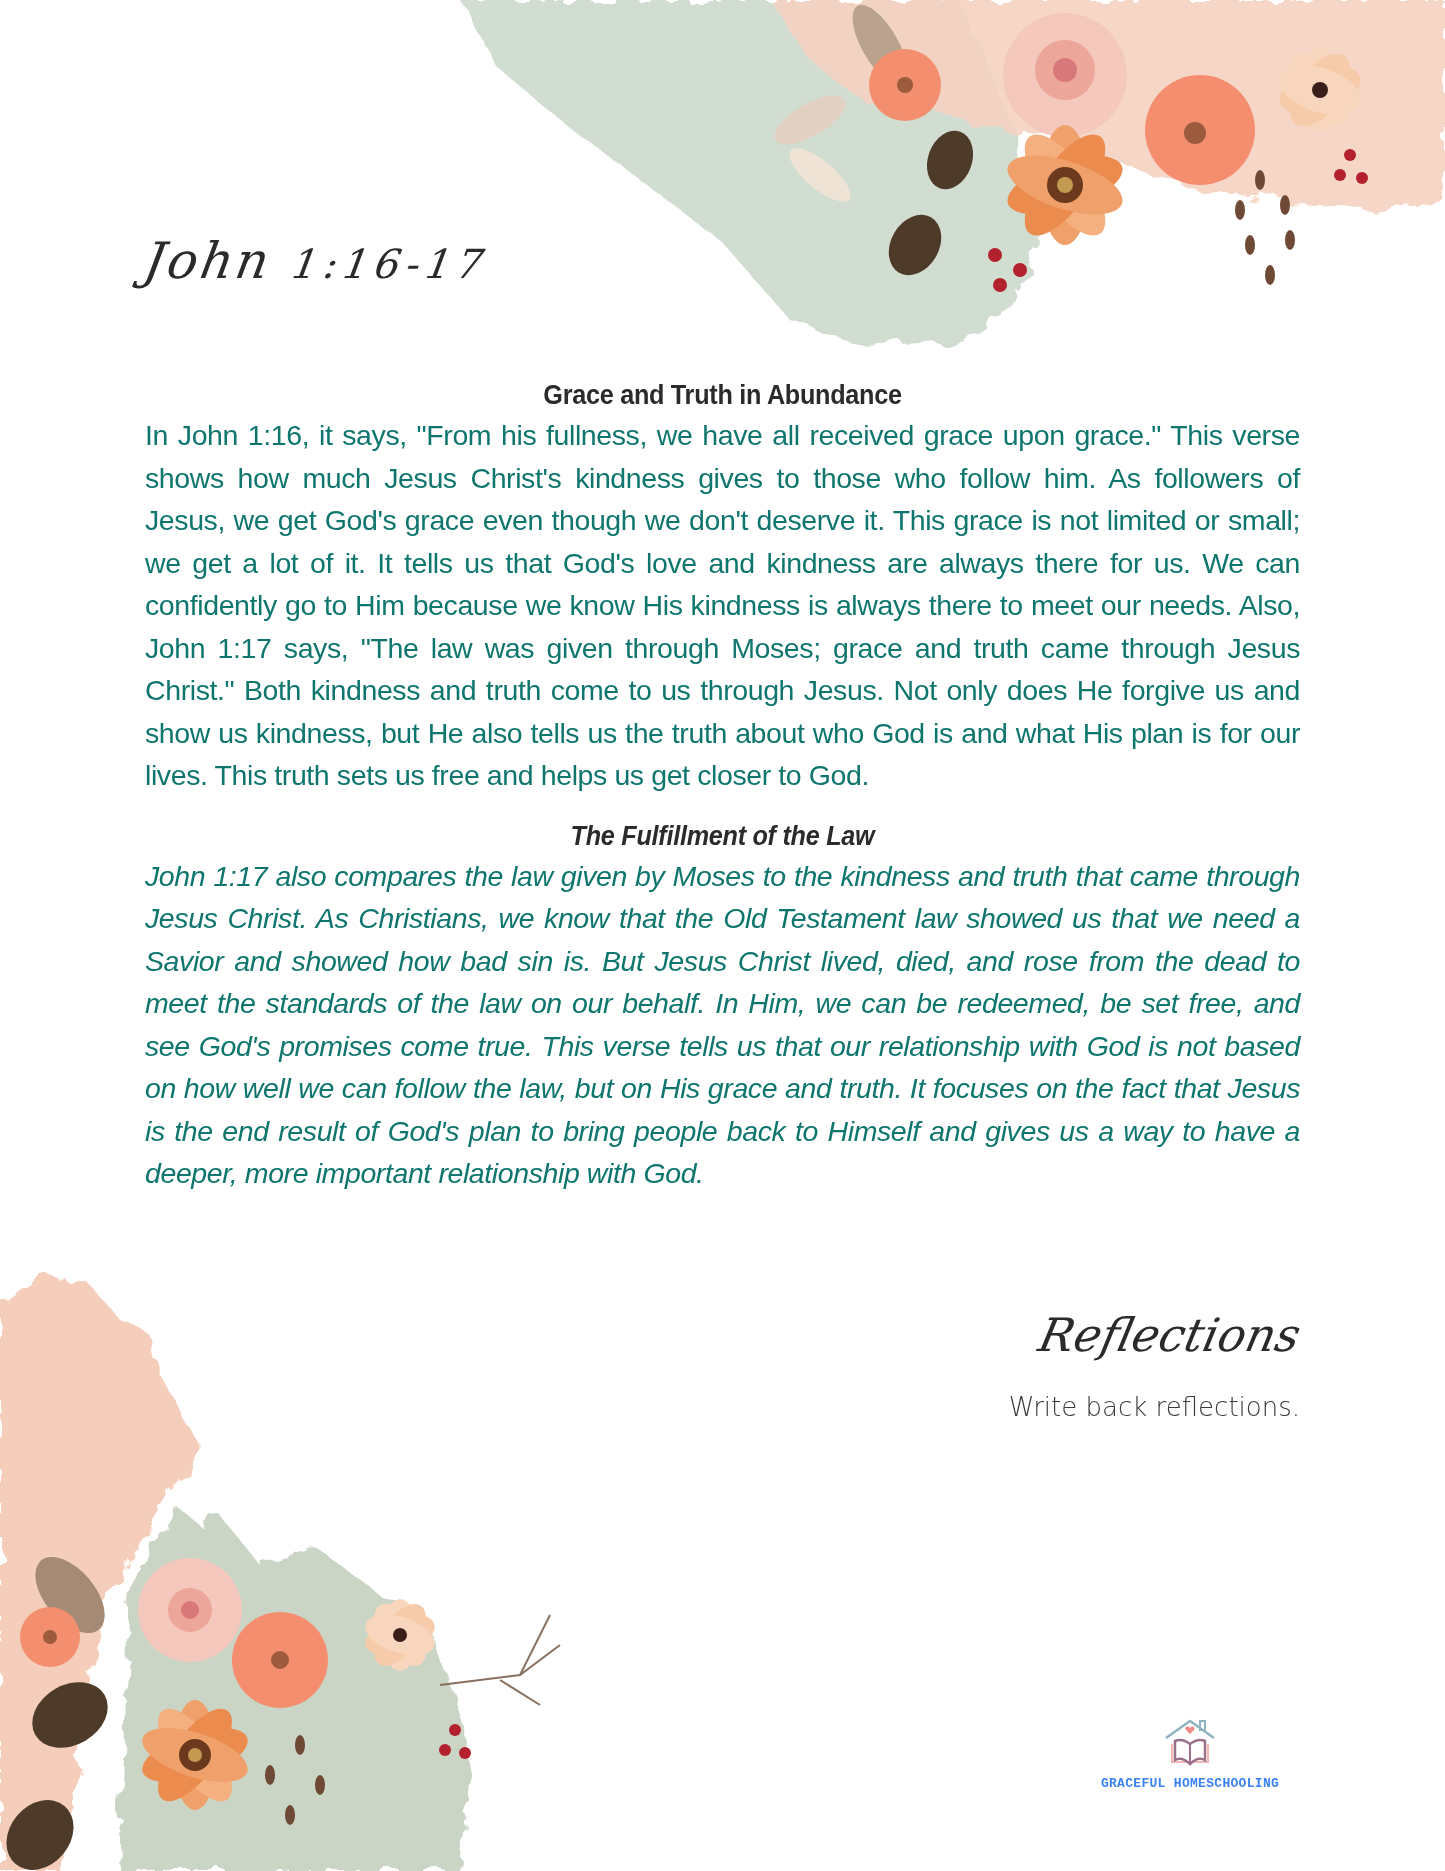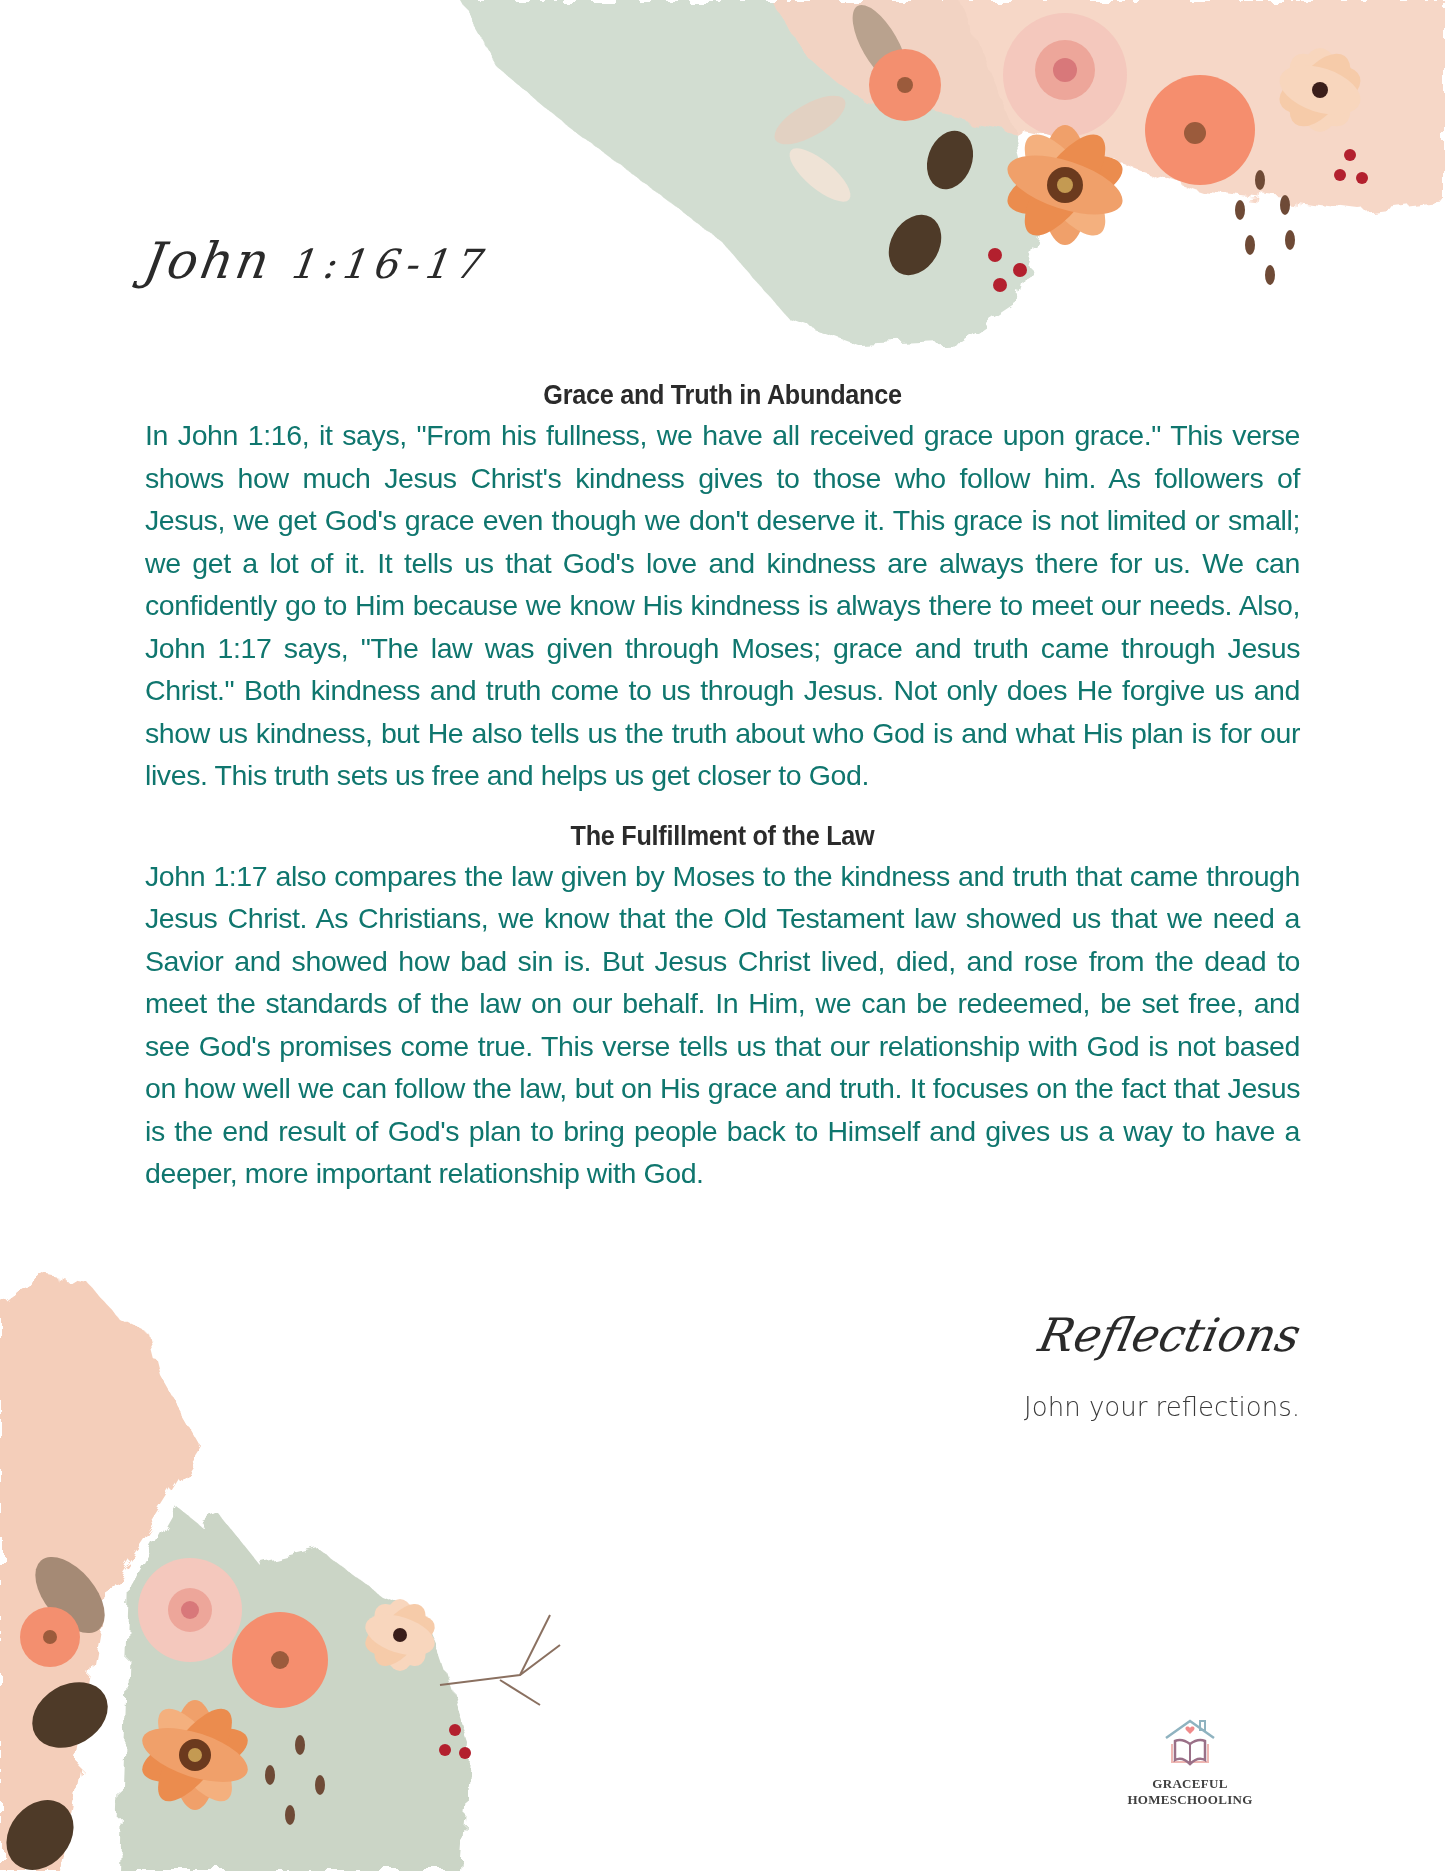--- a/index.html
+++ b/index.html
@@ -6,27 +6,27 @@
   body { width:1445px; height:1871px; position:relative; overflow:hidden; font-family:"Liberation Sans", sans-serif; color:#262626; }
 
   .deco { position:absolute; pointer-events:none; }
 
   .title-script { position:absolute; left:145px; top:232px; font-family:"DejaVu Serif", serif; font-style:italic; font-size:50px; letter-spacing:3px; color:#2a2a2a; transform:skewX(-10deg); font-weight:300; }
   .title-script .ref { font-size:40px; letter-spacing:6px; margin-left:22px; }
 
   .content { position:absolute; left:145px; top:378px; width:1155px; }
   .section-heading { text-align:center; font-family:"Liberation Sans", sans-serif; font-weight:700; font-size:28px; line-height:34px; color:#2b2b2b; letter-spacing:-0.3px; transform:scaleX(0.9); }
   .section-body { text-align:justify; text-align-last:left; font-family:"Liberation Sans", sans-serif; font-size:28.5px; line-height:42.5px; color:#0f766e; margin:2px 0 0 0; letter-spacing:-0.4px; }
-  .section + .section { margin-top:22px; }
+  .section + .section { margin-top:22px;font-style:italic; }
 
   .reflections-script { position:absolute; right:145px; top:1308px; font-family:"DejaVu Serif", serif; font-style:italic; font-size:46px; color:#2a2a2a; transform:skewX(-12deg); }
   .reflections-prompt { position:absolute; right:145px; top:1392px; font-family:"DejaVu Sans", sans-serif; font-size:26px; color:#3a3a3a; font-weight:300; }
 
   .logo { position:absolute; left:1090px; top:1718px; width:200px; text-align:center; }
-  .logo-text { font-family:Liberation Serif, serif; font-weight:700; font-size:13px; letter-spacing:0.3px; color:#404040; margin-top:2px; }
+  .logo-text { font-family:Liberation Mono, monospace; font-weight:700; font-size:13px; letter-spacing:0.3px; color:#3b82f6; margin-top:2px; }
 </style>
 </head>
 <body>
 
 <svg class="deco" style="left:440px;top:0;" width="1005" height="360" viewBox="0 0 1005 360">
   <defs>
     <filter id="rough" x="-10%" y="-10%" width="120%" height="120%">
       <feTurbulence type="fractalNoise" baseFrequency="0.04" numOctaves="3" result="n"></feTurbulence>
       <feDisplacementMap in="SourceGraphic" in2="n" scale="22"></feDisplacementMap>
     </filter>
@@ -139,21 +139,21 @@
     <div class="section-heading">Grace and Truth in Abundance</div>
     <p class="section-body">In John 1:16, it says, "From his fullness, we have all received grace upon grace." This verse shows how much Jesus Christ's kindness gives to those who follow him. As followers of Jesus, we get God's grace even though we don't deserve it. This grace is not limited or small; we get a lot of it. It tells us that God's love and kindness are always there for us. We can confidently go to Him because we know His kindness is always there to meet our needs. Also, John 1:17 says, "The law was given through Moses; grace and truth came through Jesus Christ." Both kindness and truth come to us through Jesus. Not only does He forgive us and show us kindness, but He also tells us the truth about who God is and what His plan is for our lives. This truth sets us free and helps us get closer to God.</p>
   </div>
   <div class="section">
     <div class="section-heading">The Fulfillment of the Law</div>
     <p class="section-body">John 1:17 also compares the law given by Moses to the kindness and truth that came through Jesus Christ. As Christians, we know that the Old Testament law showed us that we need a Savior and showed how bad sin is. But Jesus Christ lived, died, and rose from the dead to meet the standards of the law on our behalf. In Him, we can be redeemed, be set free, and see God's promises come true. This verse tells us that our relationship with God is not based on how well we can follow the law, but on His grace and truth. It focuses on the fact that Jesus is the end result of God's plan to bring people back to Himself and gives us a way to have a deeper, more important relationship with God.</p>
   </div>
 </div>
 
 <div class="reflections-script">Reflections</div>
-<div class="reflections-prompt">John your reflections.</div>
+<div class="reflections-prompt">Write back reflections.</div>
 
 <div class="logo">
   <svg width="60" height="52" viewBox="0 0 60 52">
     <path d="M6,20 L30,3 L54,20" stroke="#8fb3c0" stroke-width="2.5" fill="none"></path>
     <rect x="40" y="3" width="5" height="9" fill="none" stroke="#8fb3c0" stroke-width="2"></rect>
     <path d="M30,10 c-2,-3 -6,-1 -4,2 l4,4 l4,-4 c2,-3 -2,-5 -4,-2z" fill="#f08a8a"></path>
     <path d="M12,26 L12,44 L48,44 L48,26" stroke="#efb7b3" stroke-width="2" fill="none"></path>
     <path d="M15,23 Q22,20 30,26 Q38,20 45,23 L45,42 Q38,38 30,46 Q22,38 15,42 Z" stroke="#9a7088" stroke-width="2.5" fill="none"></path>
     <path d="M30,26 L30,46" stroke="#9a7088" stroke-width="2"></path>
   </svg>

